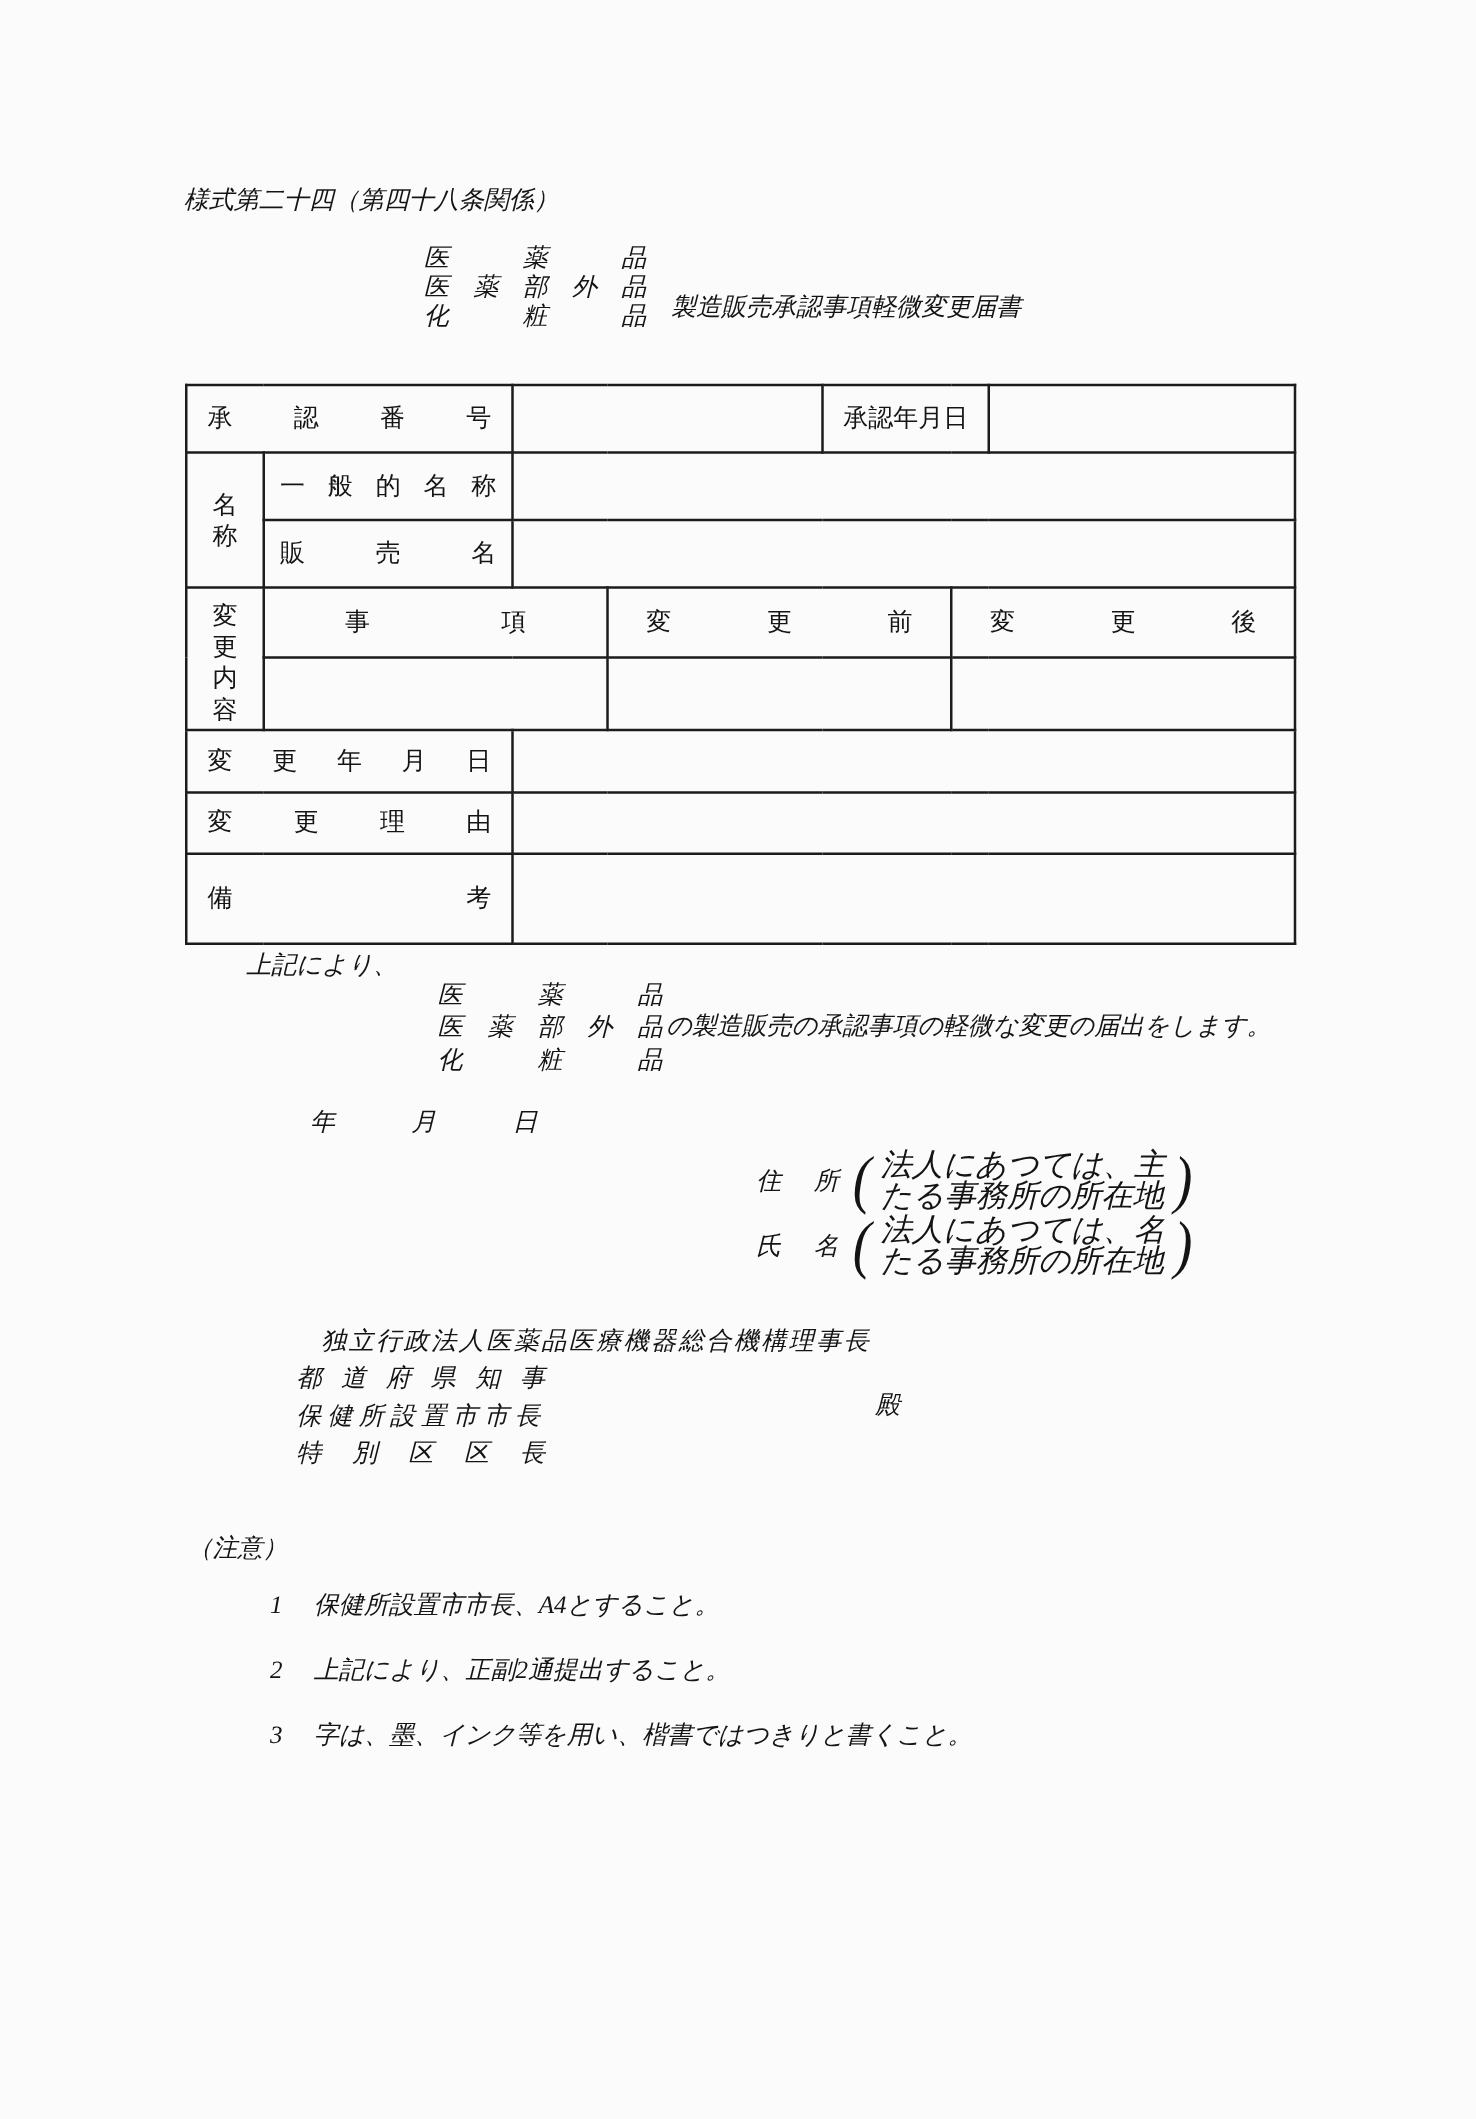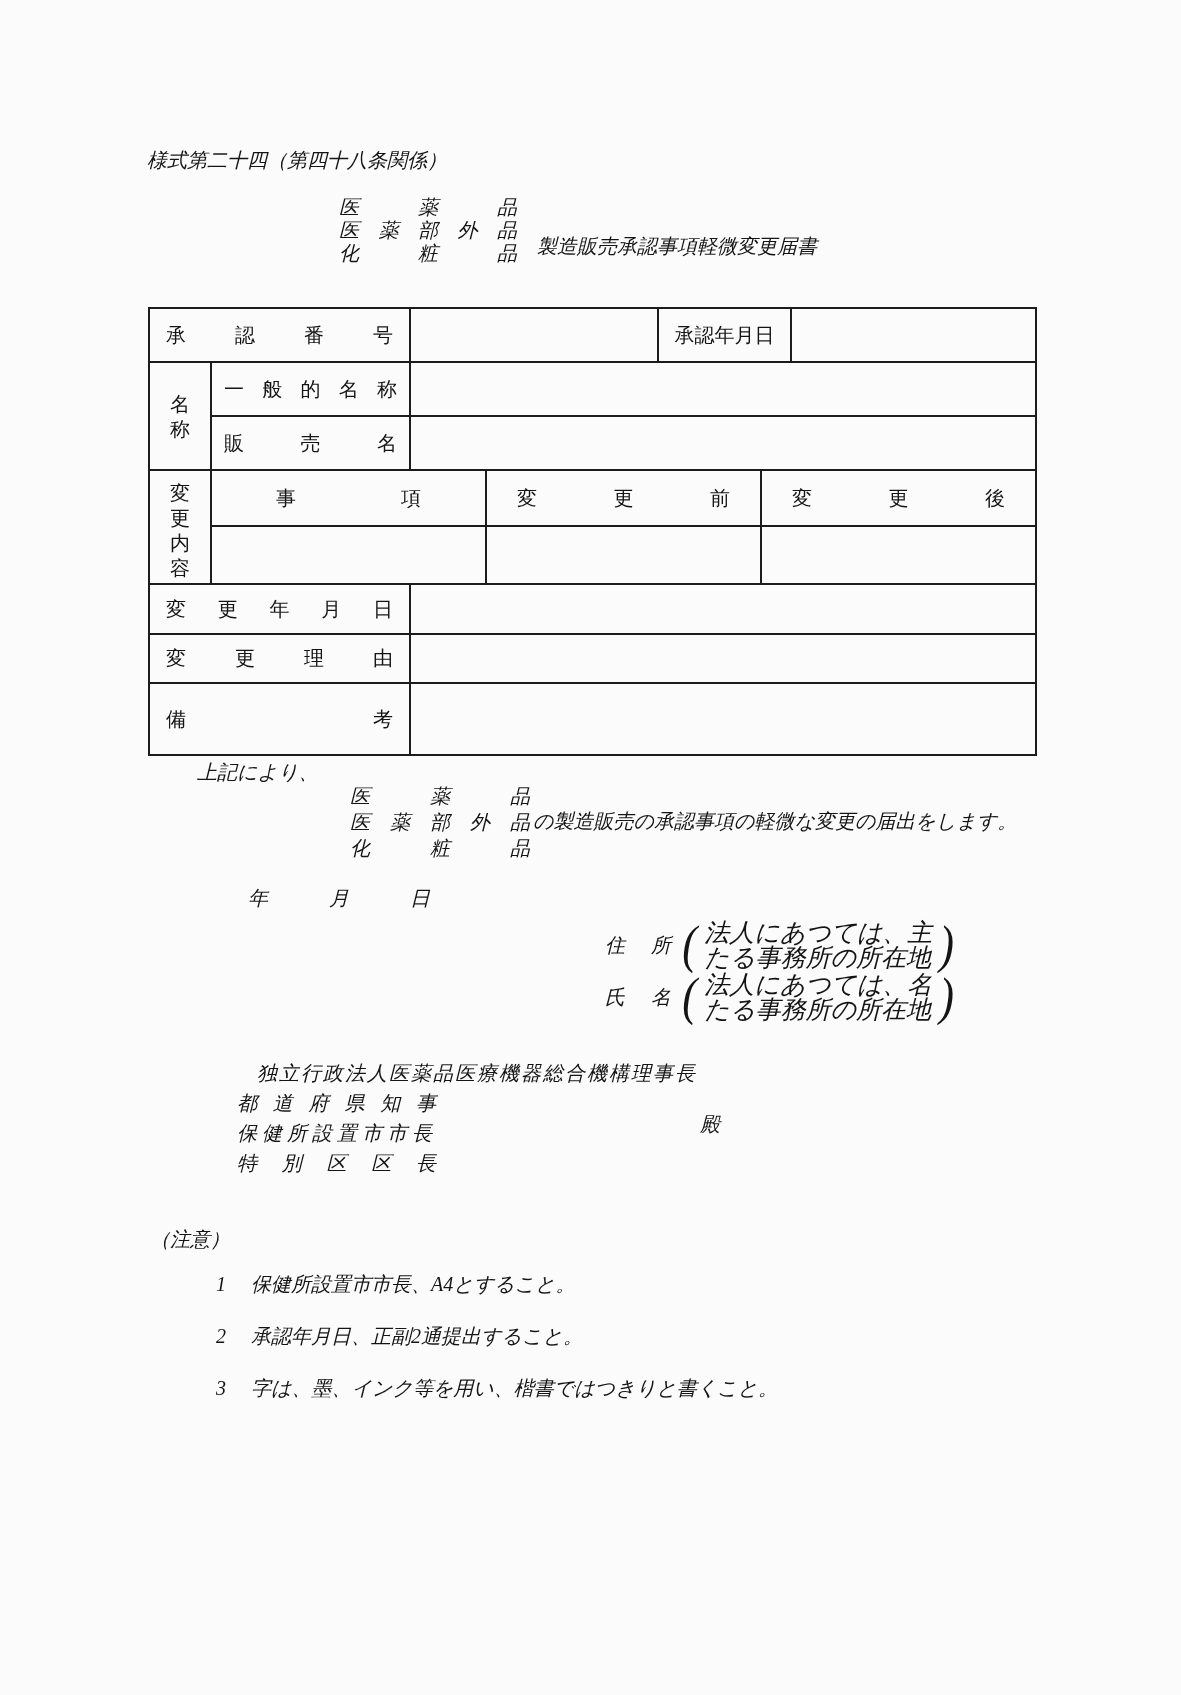--- a/index.html
+++ b/index.html
@@ -259,20 +259,20 @@
   <div class="abs" style="left:700px; top:1112px;">殿</div>
 
   <div class="abs" style="left:150px; top:1227px;">（注意）</div>
 
   <div class="abs note-row" style="left:216px; top:1272px;">
     <span>1</span>
     <span>保健所設置市市長、A4とすること。</span>
   </div>
   <div class="abs note-row" style="left:216px; top:1324px;">
     <span>2</span>
-    <span>承認年月日、正副2通提出すること。</span>
+    <span>上記により、正副2通提出すること。</span>
   </div>
   <div class="abs note-row" style="left:216px; top:1376px;">
     <span>3</span>
     <span>字は、墨、インク等を用い、楷書ではつきりと書くこと。</span>
   </div>
 
 </div>
 
 </body></html>

